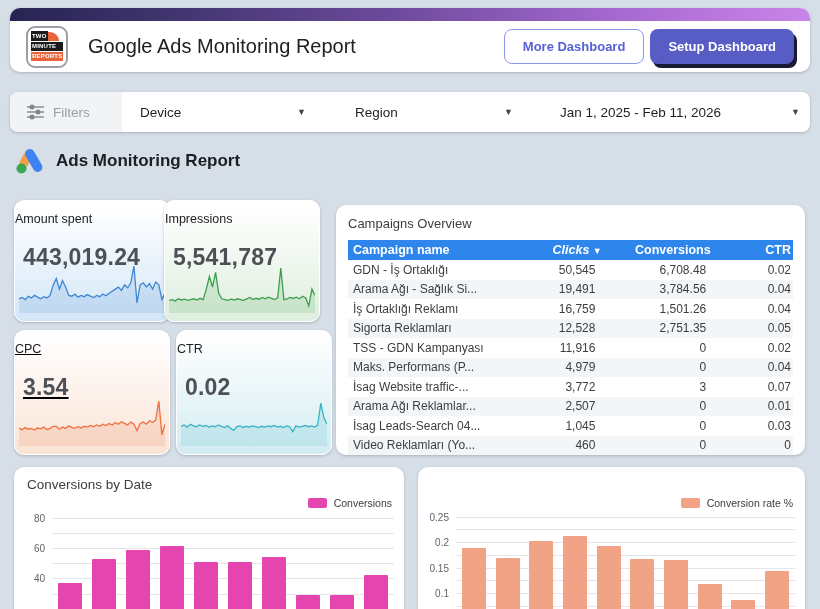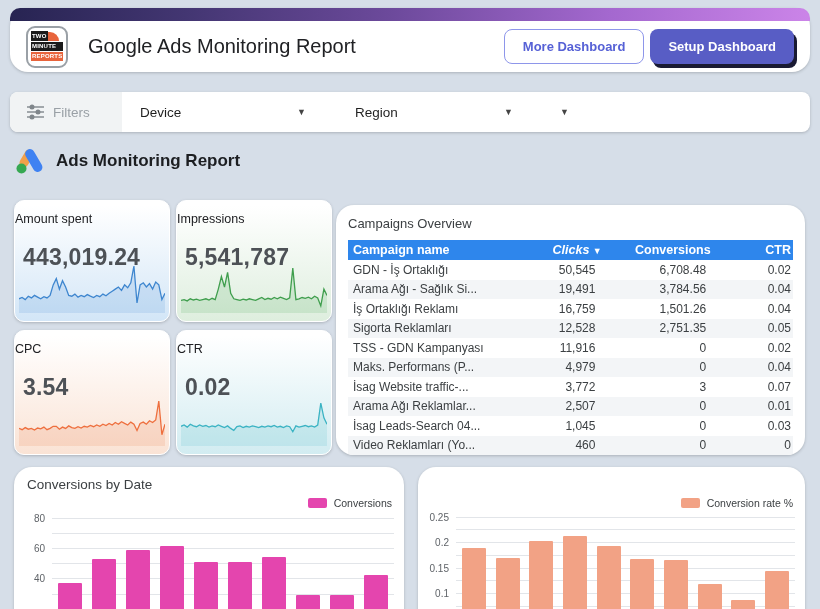--- a/index.html
+++ b/index.html
@@ -1,20 +1,20 @@
 <!DOCTYPE html>
 <html><head>
 <meta charset="utf-8">
 <style>
   * { margin:0; padding:0; box-sizing:border-box; }
   html,body { width:820px; height:609px; }
   body { font-family:"Liberation Sans", sans-serif; background:#d6dee8; }
   .page { position:relative; width:820px; height:609px; overflow:hidden; background:#d6dee8; }
 
-  .card { position:absolute; background:#fff; border-radius:18px; box-shadow:0 1px 3px rgba(60,64,67,.28); }
+  .card { position:absolute; background:#fff; border-radius:10px; box-shadow:0 1px 3px rgba(60,64,67,.28); }
 
   
   .header-card { left:10px; top:8px; width:800px; height:64px; }
   .grad-strip { position:absolute; left:0; top:0; right:0; height:13px; border-radius:10px 10px 0 0;
     background:linear-gradient(90deg,#272452 0%,#433672 22%,#6d4a9c 48%,#a468cf 75%,#cb84e8 100%); }
   .header-row { position:absolute; left:0; top:13px; right:0; height:51px; display:flex; align-items:center; padding:0 16px; }
   .tmr-logo { width:42px; height:42px; border:2px solid #9aa0a6; border-radius:9px; background:#fff; padding:3px 3px; display:flex; flex-direction:column; gap:1px; flex:0 0 auto; }
   .tmr-row1 { display:flex; height:10px; }
   .tmr-two { background:#1b1b1b; color:#fff; font-size:6px; font-weight:bold; line-height:10px; padding:0 1px; letter-spacing:.2px; }
   .tmr-quarter { width:11px; height:9px; background:#e8643c; border-radius:0 9px 0 0; margin-top:1px; }
@@ -40,22 +40,22 @@
   
   .section-head { position:absolute; left:16px; top:148px; display:flex; align-items:center; gap:13px; }
   .section-title { font-size:17px; font-weight:bold; color:#1c1e21; }
 
   
   .kpi-card { position:absolute; border-radius:10px; box-shadow:0 1px 3px rgba(60,64,67,.28); padding:11px 0 0; overflow:hidden; border:1px solid #fff; }
   .kpi-label { font-size:12.5px; color:#202124; }
   .kpi-value { font-size:23px; color:#4d5156; font-weight:bold; margin-top:18px; margin-left:8px; letter-spacing:.2px; }
   .kpi-spark { position:absolute; left:4px; right:4px; bottom:8px; height:52px; }
   .kpi-1 { left:14px; top:200px; width:156px; height:122px; }
-  .kpi-2 { left:176px; top:200px; width:156px; height:122px; }
-  .kpi-3 { left:14px; top:330px; width:156px; height:125px; }
+  .kpi-2 { left:164px; top:200px; width:156px; height:122px; }
+  .kpi-3 { left:14px; top:330px; width:156px; height:125px;text-decoration:underline; }
   .kpi-4 { left:176px; top:330px; width:156px; height:125px; }
 
   
   .table-card { left:336px; top:205px; width:469px; height:250px; padding:11px 12px; overflow:hidden; }
   .table-title { font-size:13px; color:#3c4043; margin-bottom:9px; }
   table { width:100%; border-collapse:collapse; table-layout:fixed; }
   th { background:#2e86ec; color:#fff; font-size:12.5px; font-weight:bold; height:20px; padding:0; cursor:pointer; }
   th.c-name { text-align:left; padding-left:5px; width:42%; }
   th.c-clicks { text-align:center; width:19%;font-style:italic; }
   th.c-conv { text-align:center; width:24%; }
@@ -122,20 +122,21 @@
     </div>
     <div class="f-drop f-device">
       <span class="f-label">Device</span>
       <span class="caret">▼</span>
     </div>
     <div class="f-drop f-region">
       <span class="f-label">Region</span>
       <span class="caret">▼</span>
     </div>
     <div class="f-drop f-date">
+      <span class="f-label">Jan 1, 2025 - Feb 11, 2026</span>
       <span class="caret">▼</span>
     </div>
   </div>
 
   <div class="section-head">
     <svg width="27" height="26" viewBox="0 0 27 26">
       <g>
         <rect x="6" y="1" width="9" height="19" rx="4.5" fill="#f2a14b" transform="rotate(30 10.5 10.5)"></rect>
         <rect x="13" y="0" width="9.5" height="25" rx="4.75" fill="#3f82f2" transform="rotate(-30 17.75 12.5)"></rect>
         <circle cx="5.5" cy="20.5" r="5" fill="#36a852"></circle>

